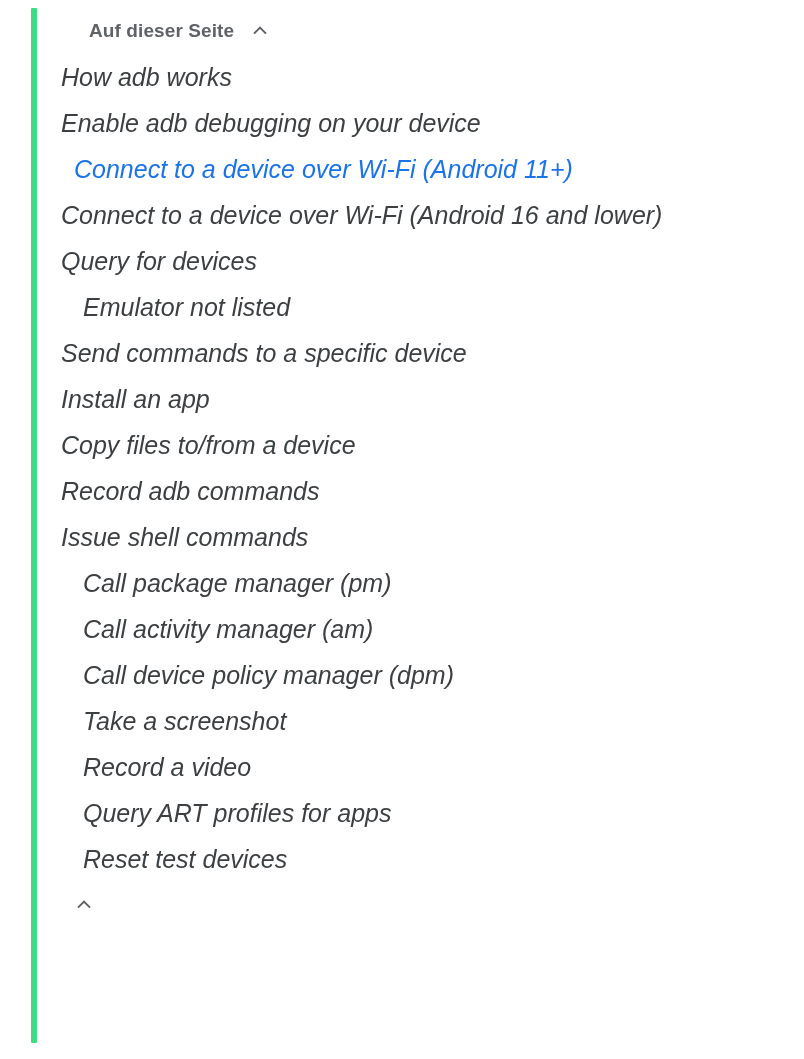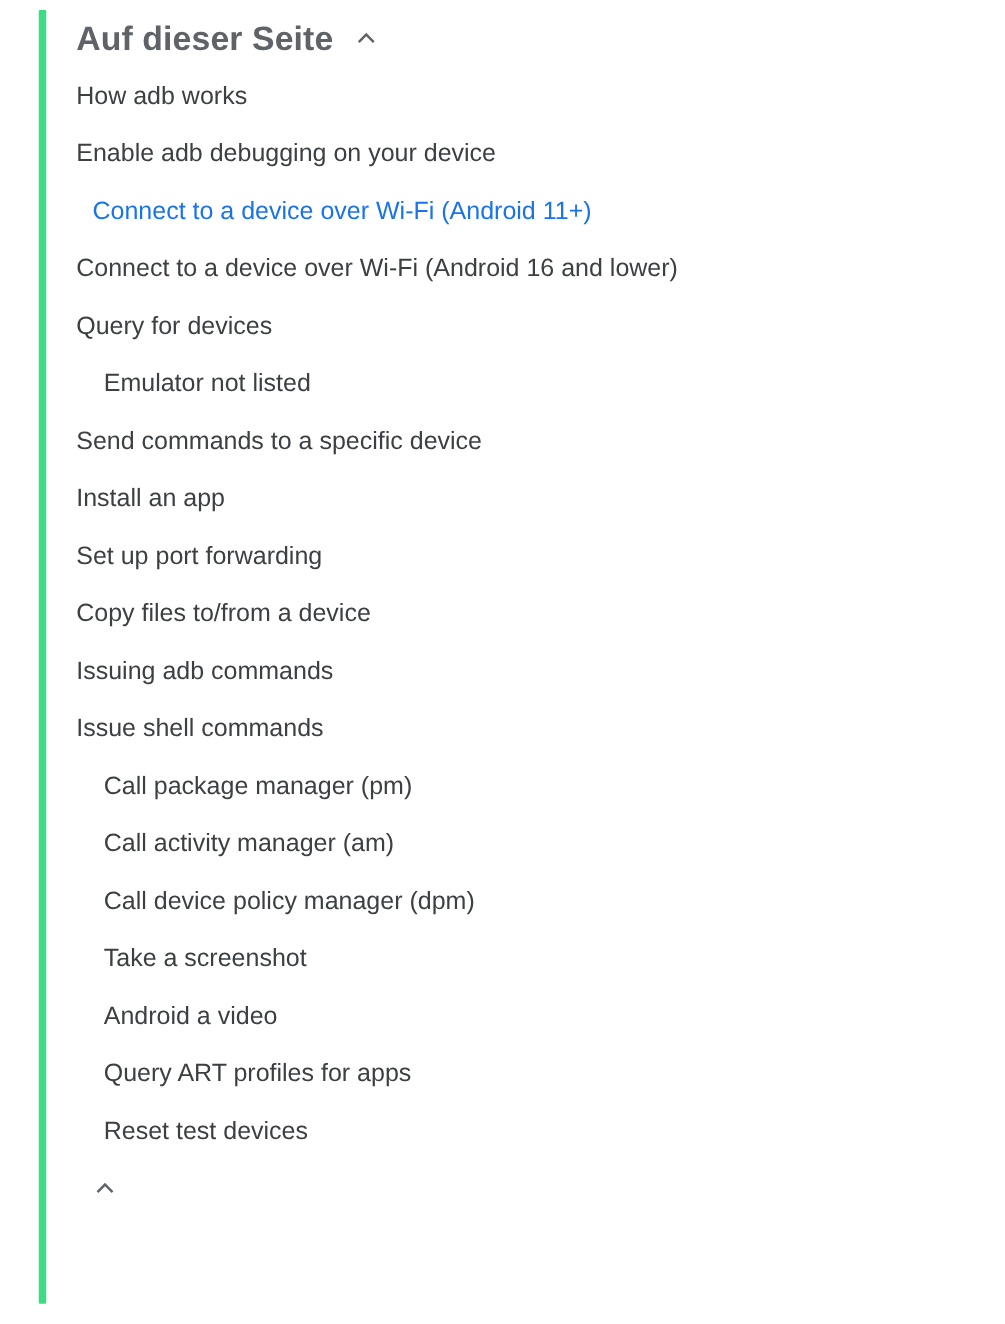--- a/index.html
+++ b/index.html
@@ -43,25 +43,26 @@
 
   
   .toc-header {
     display: flex;
     align-items: center;
     height: 46px;
     margin-top: 8px;
     cursor: pointer;
   }
   .toc-header-title {
-    font-size: 27px;
+    font-size: 19px;
     font-weight: bold;
     color: #5f6368;
     letter-spacing: 0.1px;
     line-height: 26px;
+    margin-left: 28px;
   }
   .chevron {
     display: inline-block;
     width: 24px;
     height: 24px;
     margin-left: 14px;
     position: relative;
     flex: 0 0 auto;
   }
   .chevron svg { display: block; }
@@ -71,26 +72,27 @@
     list-style: none;
     margin: 0;
     padding: 0;
   }
   .toc-item {
     height: 46px;
     display: flex;
     align-items: center;
   }
   .toc-link {
-    font-size: 20px;
+    font-size: 25px;
     line-height: 27px;
     color: #3c4043;
     text-decoration: none;
     cursor: pointer;
     white-space: nowrap;
+    font-style: italic;
   }
   .toc-item.level-2 .toc-link {
     padding-left: 22px;
   }
   .toc-item.active .toc-link {
     color: #1a73e8;
     margin-left: 13px;
   }
 
   
@@ -142,45 +144,42 @@
         <li class="toc-item level-2">
           <span class="toc-link">Emulator not listed</span>
         </li>
         <li class="toc-item level-1">
           <span class="toc-link">Send commands to a specific device</span>
         </li>
         <li class="toc-item level-1">
           <span class="toc-link">Install an app</span>
         </li>
         <li class="toc-item level-1">
-          <span class="toc-link">Set up port forwarding</span>
-        </li>
-        <li class="toc-item level-1">
           <span class="toc-link">Copy files to/from a device</span>
         </li>
         <li class="toc-item level-1">
-          <span class="toc-link">Issuing adb commands</span>
+          <span class="toc-link">Record adb commands</span>
         </li>
         <li class="toc-item level-1">
           <span class="toc-link">Issue shell commands</span>
         </li>
         <li class="toc-item level-2">
           <span class="toc-link">Call package manager (pm)</span>
         </li>
         <li class="toc-item level-2">
           <span class="toc-link">Call activity manager (am)</span>
         </li>
         <li class="toc-item level-2">
           <span class="toc-link">Call device policy manager (dpm)</span>
         </li>
         <li class="toc-item level-2">
           <span class="toc-link">Take a screenshot</span>
         </li>
         <li class="toc-item level-2">
-          <span class="toc-link">Android a video</span>
+          <span class="toc-link">Record a video</span>
         </li>
         <li class="toc-item level-2">
           <span class="toc-link">Query ART profiles for apps</span>
         </li>
         <li class="toc-item level-2">
           <span class="toc-link">Reset test devices</span>
         </li>
       </ul>
 
     <div class="toc-footer">

